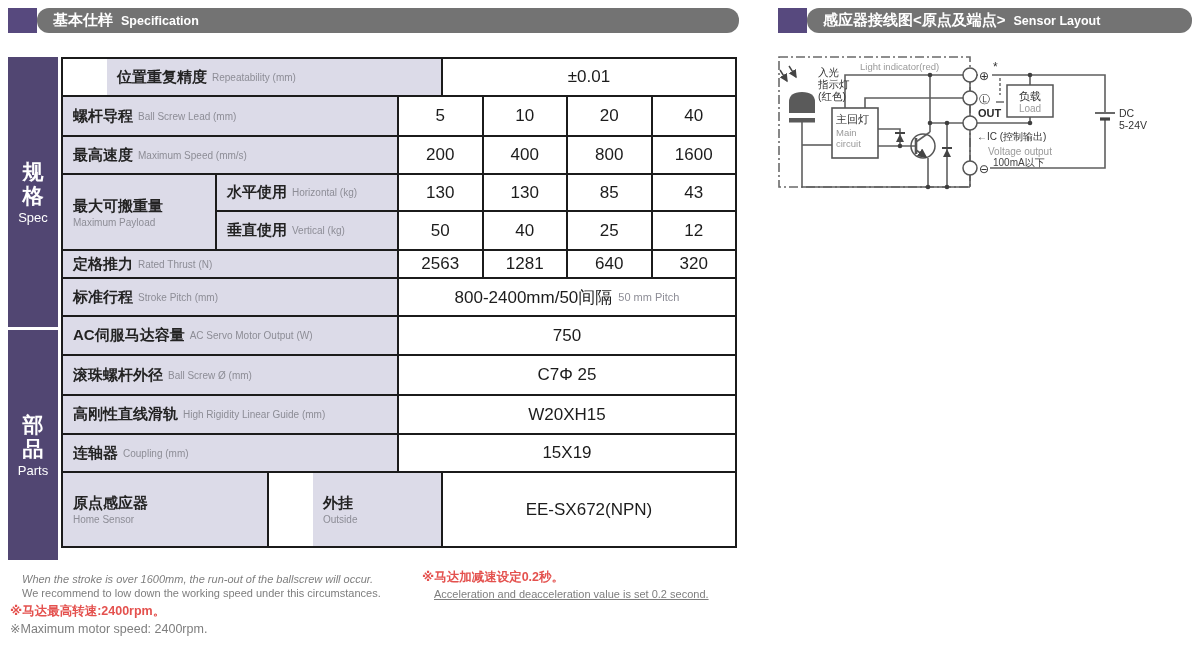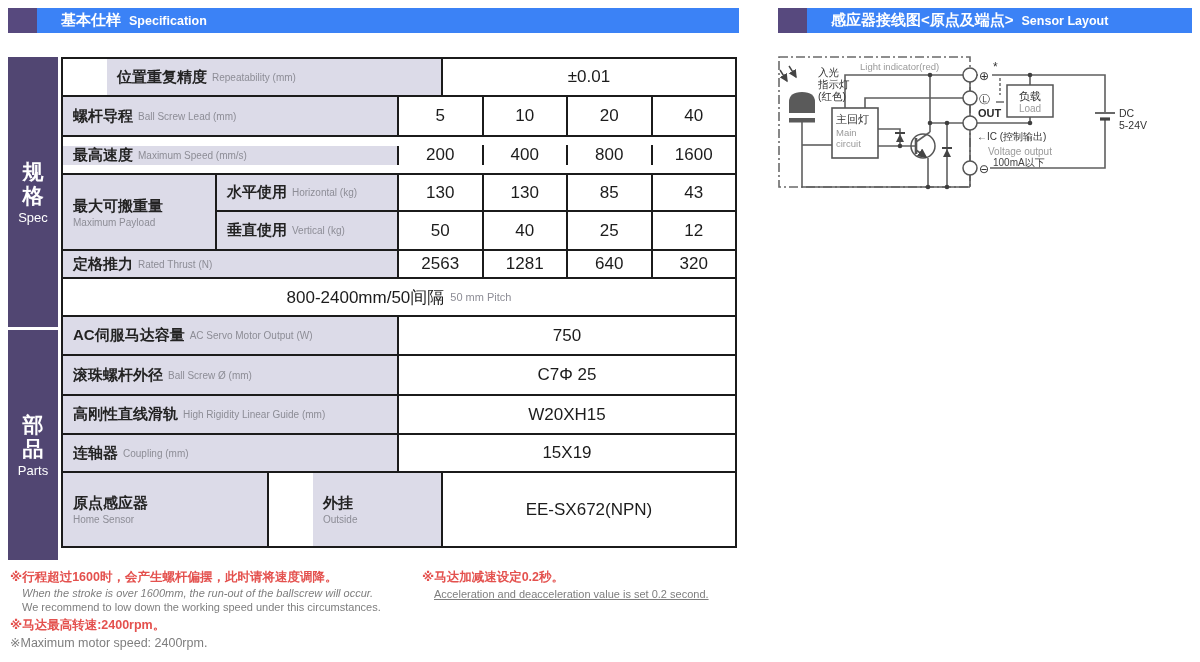--- a/index.html
+++ b/index.html
@@ -2,21 +2,21 @@
 <html><head>
 <meta charset="utf-8">
 <style>
   html,body{margin:0;padding:0;background:#fff;}
   .page{position:relative;width:1200px;height:662px;background:#ffffff;overflow:hidden;
         font-family:"Liberation Sans","DejaVu Sans",sans-serif;}
 
   
   .hdr{position:absolute;height:25px;display:flex;align-items:stretch;}
   .hdr .sq{width:29px;background:#57497e;}
-  .hdr .bar{flex:1;background:#3b82f6;display:flex;align-items:center;padding-left:24px;gap:8px;}
+  .hdr .bar{flex:1;background:#737373;display:flex;align-items:center;padding-left:16px;gap:8px;border-radius:12px;}
   .hdr .hzh{color:#fff;font-weight:bold;font-size:15px;white-space:nowrap;}
   .hdr .hen{color:#fff;font-weight:bold;font-size:12.5px;white-space:nowrap;}
 
   
   .spec{position:absolute;left:8px;top:57px;display:flex;}
   .side{width:50px;margin-right:3px;position:relative;}
   .sideblock{position:absolute;left:0;width:50px;background:#514672;color:#fff;
              display:flex;flex-direction:column;align-items:center;justify-content:center;}
   .sideblock .bigch{font-size:21px;font-weight:bold;line-height:24px;}
   .sideblock .sen{font-size:13px;margin-top:2px;}
@@ -102,21 +102,21 @@
         <div class="lab lab-main">
           <span class="zh">螺杆导程</span>
           <span class="en">Ball Screw Lead (mm)</span>
         </div>
         <div class="v">5</div>
         <div class="v">10</div>
         <div class="v">20</div>
         <div class="v">40</div>
       </div>
 
-      <div class="row" style="height:38px;align-items:center;">
+      <div class="row" style="height:38px;">
         <div class="lab lab-main">
           <span class="zh">最高速度</span>
           <span class="en">Maximum Speed (mm/s)</span>
         </div>
         <div class="v">200</div>
         <div class="v">400</div>
         <div class="v">800</div>
         <div class="v">1600</div>
       </div>
 
@@ -156,20 +156,24 @@
           <span class="zh">定格推力</span>
           <span class="en">Rated Thrust (N)</span>
         </div>
         <div class="v">2563</div>
         <div class="v">1281</div>
         <div class="v">640</div>
         <div class="v">320</div>
       </div>
 
       <div class="row" style="height:38px;">
+        <div class="lab lab-main">
+          <span class="zh">标准行程</span>
+          <span class="en">Stroke Pitch (mm)</span>
+        </div>
         <div class="v">
           <span>800-2400mm/50间隔</span>
           <span class="vnote">50 mm Pitch</span>
         </div>
       </div>
 
       <div class="row" style="height:39px;">
         <div class="lab lab-main">
           <span class="zh">AC伺服马达容量</span>
           <span class="en">AC Servo Motor Output (W)</span>
@@ -214,21 +218,20 @@
             <span class="en">Outside</span>
           </div>
         </div>
         <div class="v">EE-SX672(NPN)</div>
       </div>
 
     </div>
   </div>
 
   <div class="fn" style="left:10px;top:570px;">
-    <div class="fn-red">※行程超过1600时，会产生螺杆偏摆，此时请将速度调降。</div>
     <div class="fn-gray ind" style="margin-top:2px;font-style:italic;">When the stroke is over 1600mm, the run-out of the ballscrew will occur.</div>
     <div class="fn-gray ind">We recommend to low down the working speed under this circumstances.</div>
     <div class="fn-red mt">※马达最高转速:2400rpm。</div>
     <div class="fn-gray2" style="margin-top:4px;">※Maximum motor speed: 2400rpm.</div>
   </div>
 
   <div class="fn" style="left:422px;top:570px;">
     <div class="fn-red">※马达加减速设定0.2秒。</div>
     <div class="fn-gray ind" style="margin-top:3px;text-decoration:underline;">Acceleration and deacceleration value is set 0.2 second.</div>
   </div>

